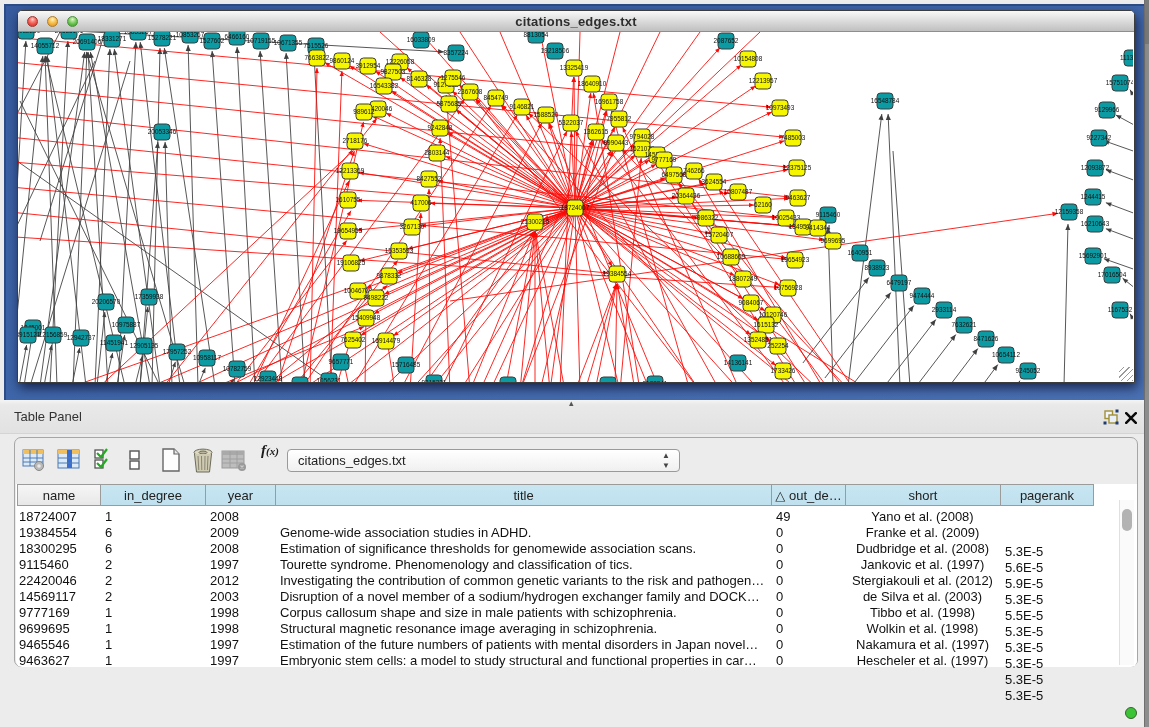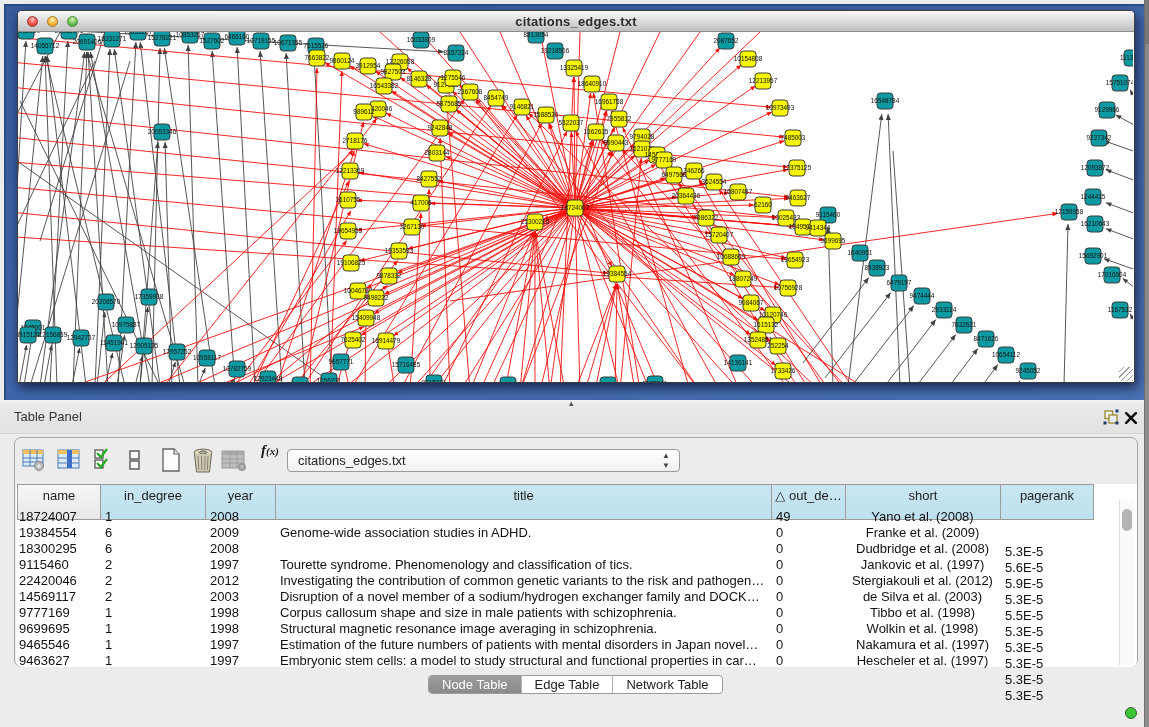--- a/index.html
+++ b/index.html
@@ -34,21 +34,21 @@
 #floatico { position:absolute; left:1103px; top:9px; width:16px; height:16px; }
 #closeico { position:absolute; left:1125px; top:12px; width:12px; height:12px; }
 #toolpanel { position:absolute; left:14px; top:37px; width:1124px; height:230px;
   border:1px solid #a6a6a6; border-radius:7px; background:#ececec; }
 #tbltoolbar { position:absolute; left:0; top:0; width:100%; height:45px; }
 .tico { position:absolute; top:10px; }
 #dropdown { position:absolute; left:272px; top:11px; width:393px; height:23px; background:linear-gradient(#ffffff,#f0f0f0);
   border:1px solid #9a9a9a; border-radius:4px; font-size:13px; color:#222; line-height:21px; padding-left:10px; }
 #dropdown .arrows { position:absolute; right:9px; top:1px; font-size:8px; color:#444; line-height:10px; text-align:center; }
 #tblarea { position:absolute; left:1px; top:46px; width:1121px; height:183px; background:#fff; border-radius:0 0 6px 6px;}
-.hcell { position:absolute; top:0px; height:36px; background:linear-gradient(#c8e6f2,#bfe0ee);
+.hcell { position:absolute; top:0px; height:22px; background:linear-gradient(#c8e6f2,#bfe0ee);
   border:1px solid #9b9b9b; border-left:none; font-size:13px; color:#222; text-align:center; line-height:21px; }
 .hname { left:1px; width:84px; background:linear-gradient(#f6f6f6,#e8e8e8); border-left:1px solid #9b9b9b; }
 .hin   { left:85px; width:105px; }
 .hyear { left:190px; width:70px; }
 .htitle{ left:260px; width:496px; }
 .hout  { left:756px; width:74px; }
 .hshort{ left:830px; width:155px; }
 .hpr   { left:985px; width:93px; }
 .trow { position:absolute; left:0; width:1105px; height:16px; font-size:13px; color:#111; }
 .trow .c { position:absolute; top:1px; white-space:nowrap; overflow:hidden; }
@@ -894,20 +894,21 @@
             <span class="c cyear">2009</span>
             <span class="c ctitle">Genome-wide association studies in ADHD.</span>
             <span class="c cout">0</span>
             <span class="c cshort">Franke et al. (2009)</span>
             <span class="c cpr">5.6E-5</span>
           </div>
 <div class="trow" style="top:56px">
 <span class="c cname">18300295</span>
             <span class="c cin">6</span>
             <span class="c cyear">2008</span>
+            <span class="c ctitle">Estimation of significance thresholds for genomewide association scans.</span>
             <span class="c cout">0</span>
             <span class="c cshort">Dudbridge et al. (2008)</span>
             <span class="c cpr">5.9E-5</span>
           </div>
 <div class="trow" style="top:72px">
 <span class="c cname">9115460</span>
             <span class="c cin">2</span>
             <span class="c cyear">1997</span>
             <span class="c ctitle">Tourette syndrome. Phenomenology and classification of tics.</span>
             <span class="c cout">0</span>
@@ -967,20 +968,15 @@
             <span class="c cout">0</span>
             <span class="c cshort">Hescheler et al. (1997)</span>
             <span class="c cpr">5.3E-5</span>
           </div>
 
       </div>
       <div id="vsb">
           <div class="thumb"></div>
         </div>
     </div>
-    <div id="tabs">
-      <div class="seg first sel">Node Table</div>
-      <div class="seg">Edge Table</div>
-      <div class="seg">Network Table</div>
-    </div>
     <div id="memory">Memory: OK</div>
       <div id="memdot"></div>
   </div>
 </div>
 </body></html>

